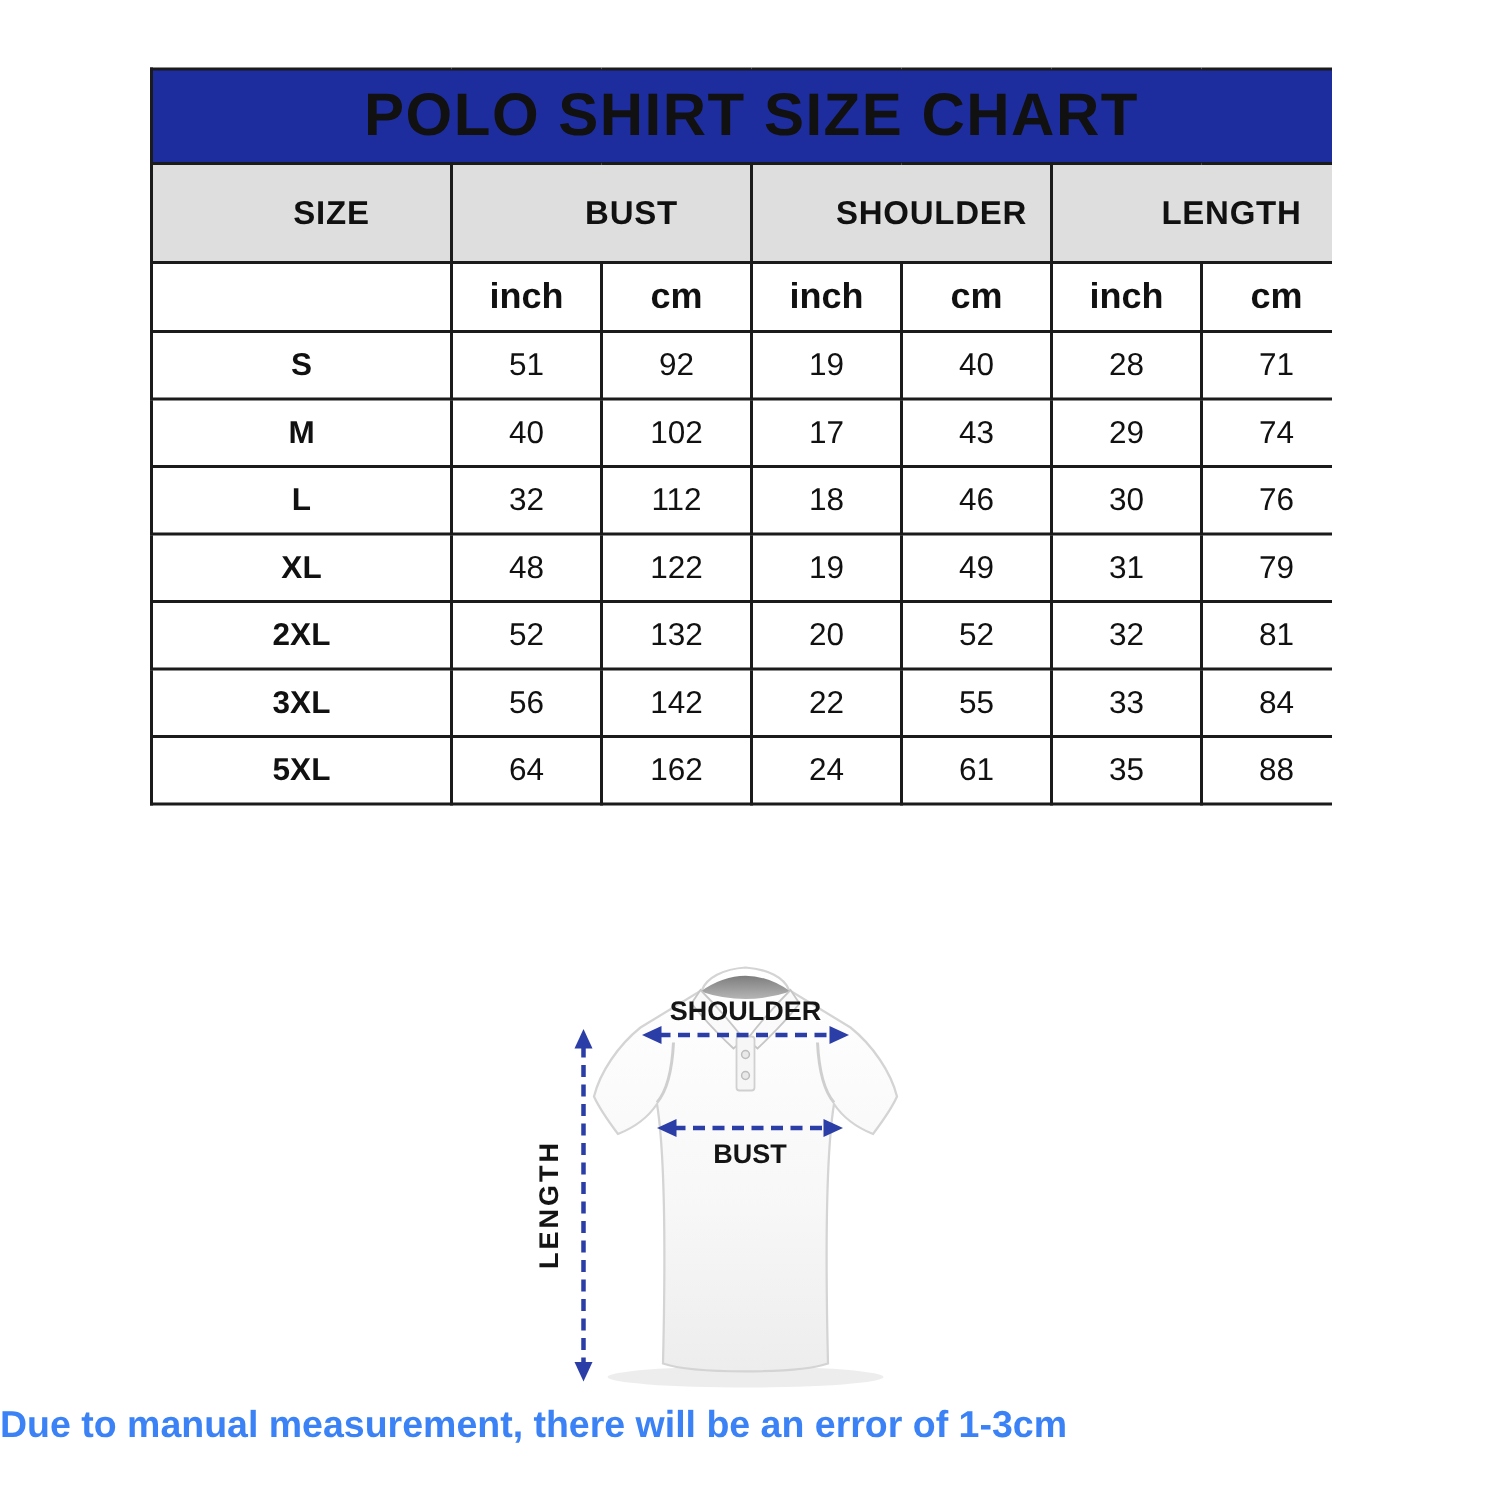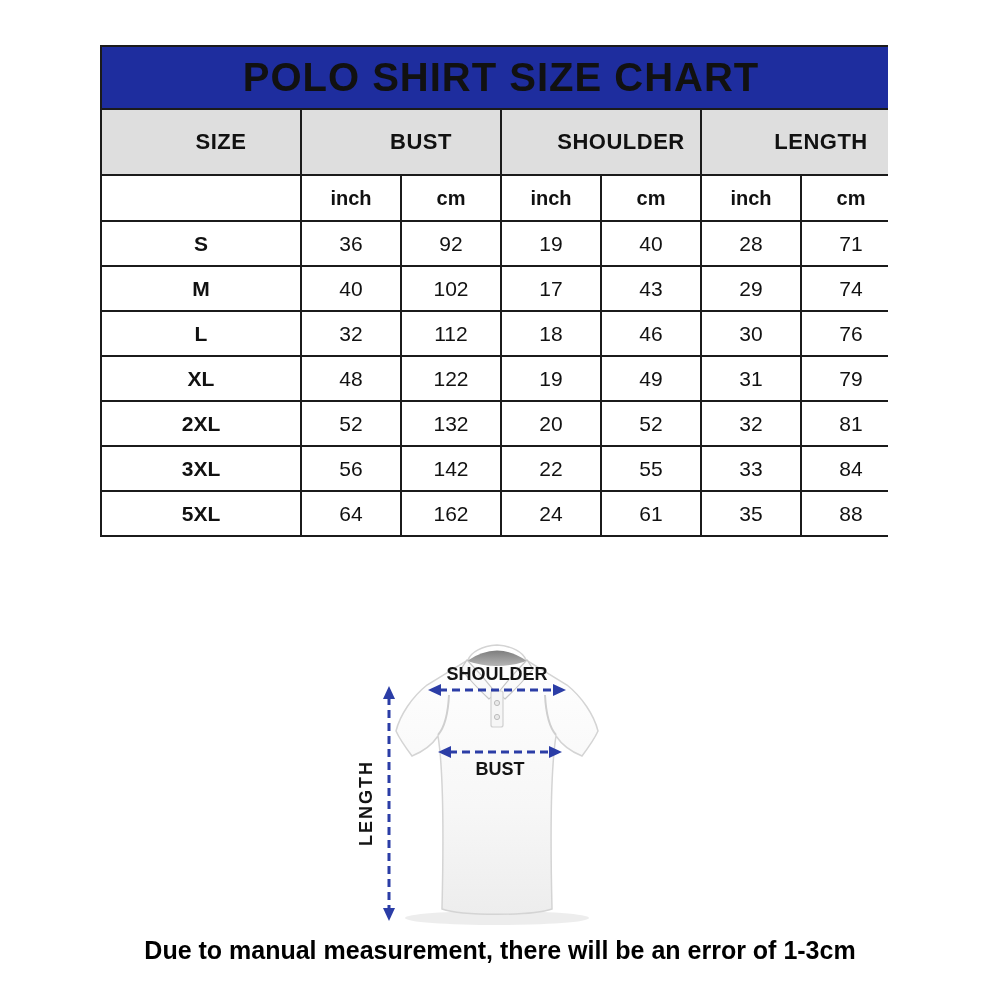--- a/index.html
+++ b/index.html
@@ -15,27 +15,27 @@
     border:2px solid #1b1b1b;text-align:center;vertical-align:middle;
     color:#111;padding:0;
   }
   td.banner{
     background:#1e2d9e;color:#ffffff;font-weight:bold;font-size:40px;
     letter-spacing:1px;height:61px;
   }
   tr.col-headers td{
     background:#dedede;font-weight:bold;font-size:22px;height:64px;letter-spacing:.5px;padding-left:40px;
   }
-  tr.unit-headers td{font-weight:bold;font-size:20px;height:44px;background:#fff;}
+  tr.unit-headers td{font-weight:bold;font-size:24px;height:44px;background:#fff;}
   tr.data-row td{font-size:21px;height:43px;background:#fff;}
   tr.data-row td.size-cell{font-weight:bold;}
   .diagram{position:absolute;left:330px;top:635px;width:360px;height:320px;}
   .note{
-    position:absolute;left:0;top:936px;width:1000px;text-align:center;
-    color:#000000;font-weight:bold;font-size:25px;
+    position:absolute;left:0;top:936px;width:1000px;text-align:left;
+    color:#3b82f6;font-weight:bold;font-size:25px;
   }
 </style>
 </head>
 <body>
 
 <div class="stage">
 
   <table class="size-chart">
     <colgroup>
       <col style="width:200px">
@@ -60,21 +60,21 @@
         <td></td>
         <td>inch</td>
         <td>cm</td>
         <td>inch</td>
         <td>cm</td>
         <td>inch</td>
         <td>cm</td>
       </tr>
       <tr class="data-row">
         <td class="size-cell">S</td>
-        <td>36</td>
+        <td>51</td>
         <td>92</td>
         <td>19</td>
         <td>40</td>
         <td>28</td>
         <td>71</td>
       </tr>
       <tr class="data-row">
         <td class="size-cell">M</td>
         <td>40</td>
         <td>102</td>

